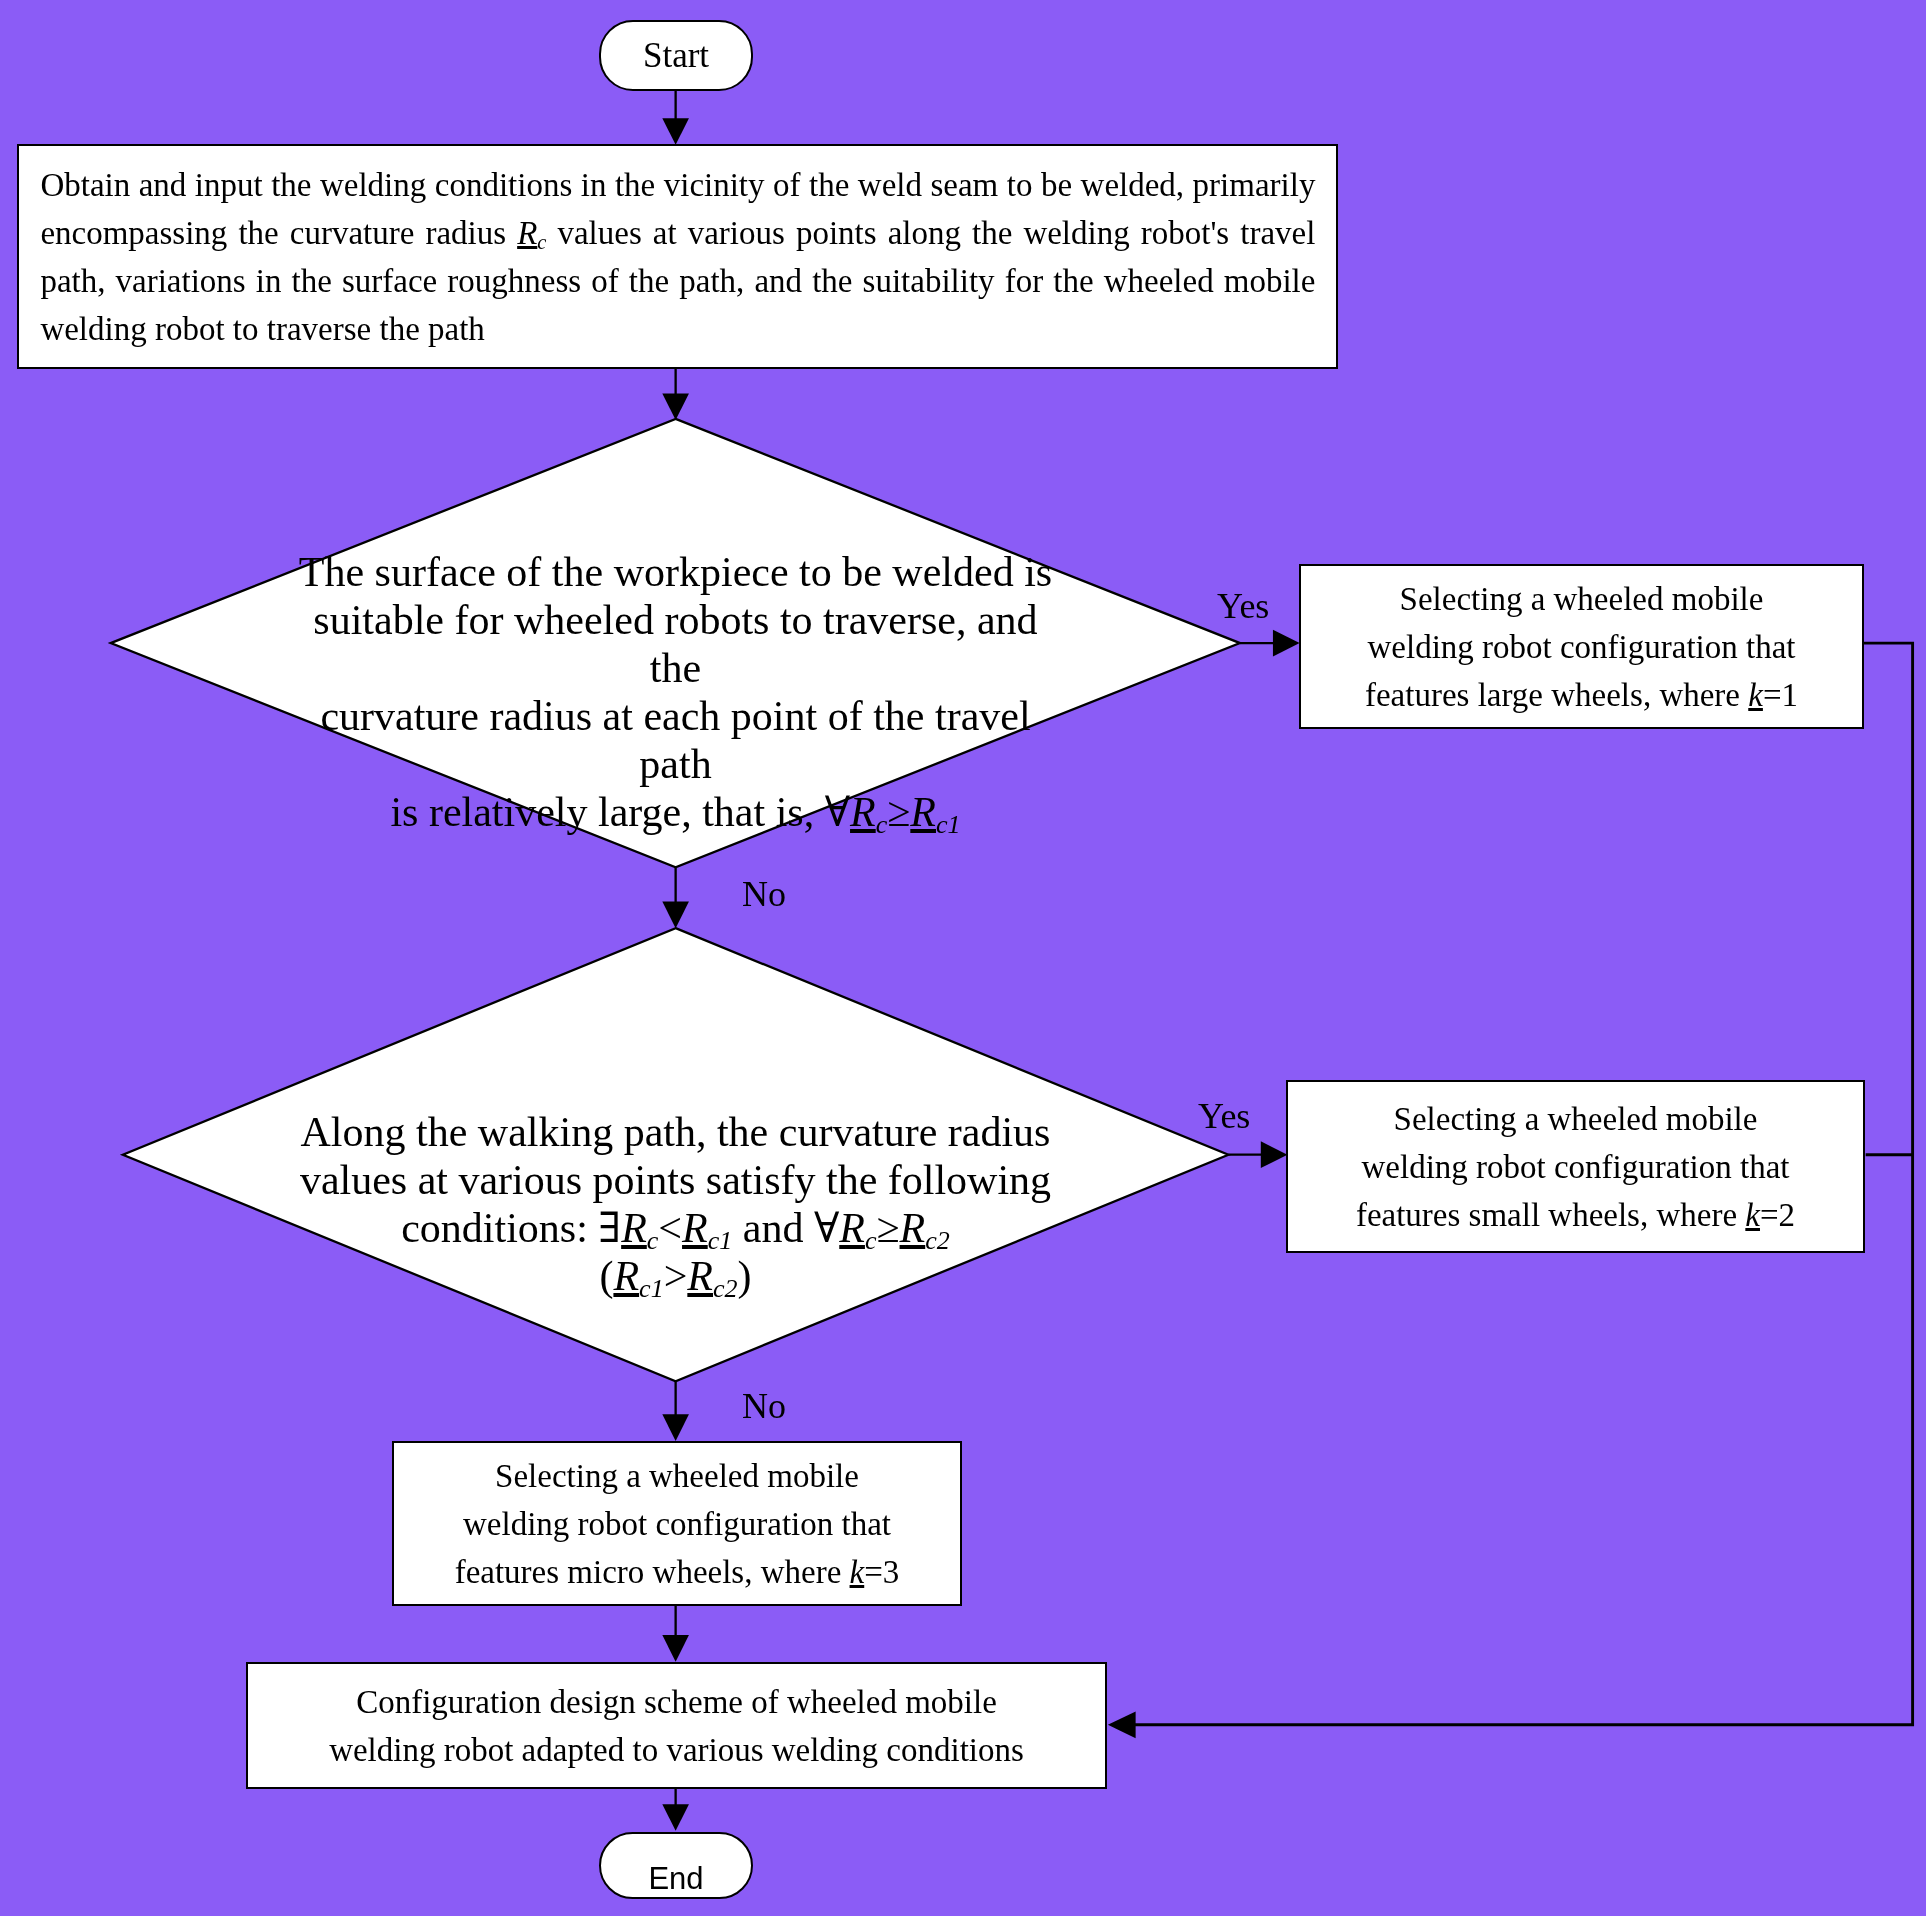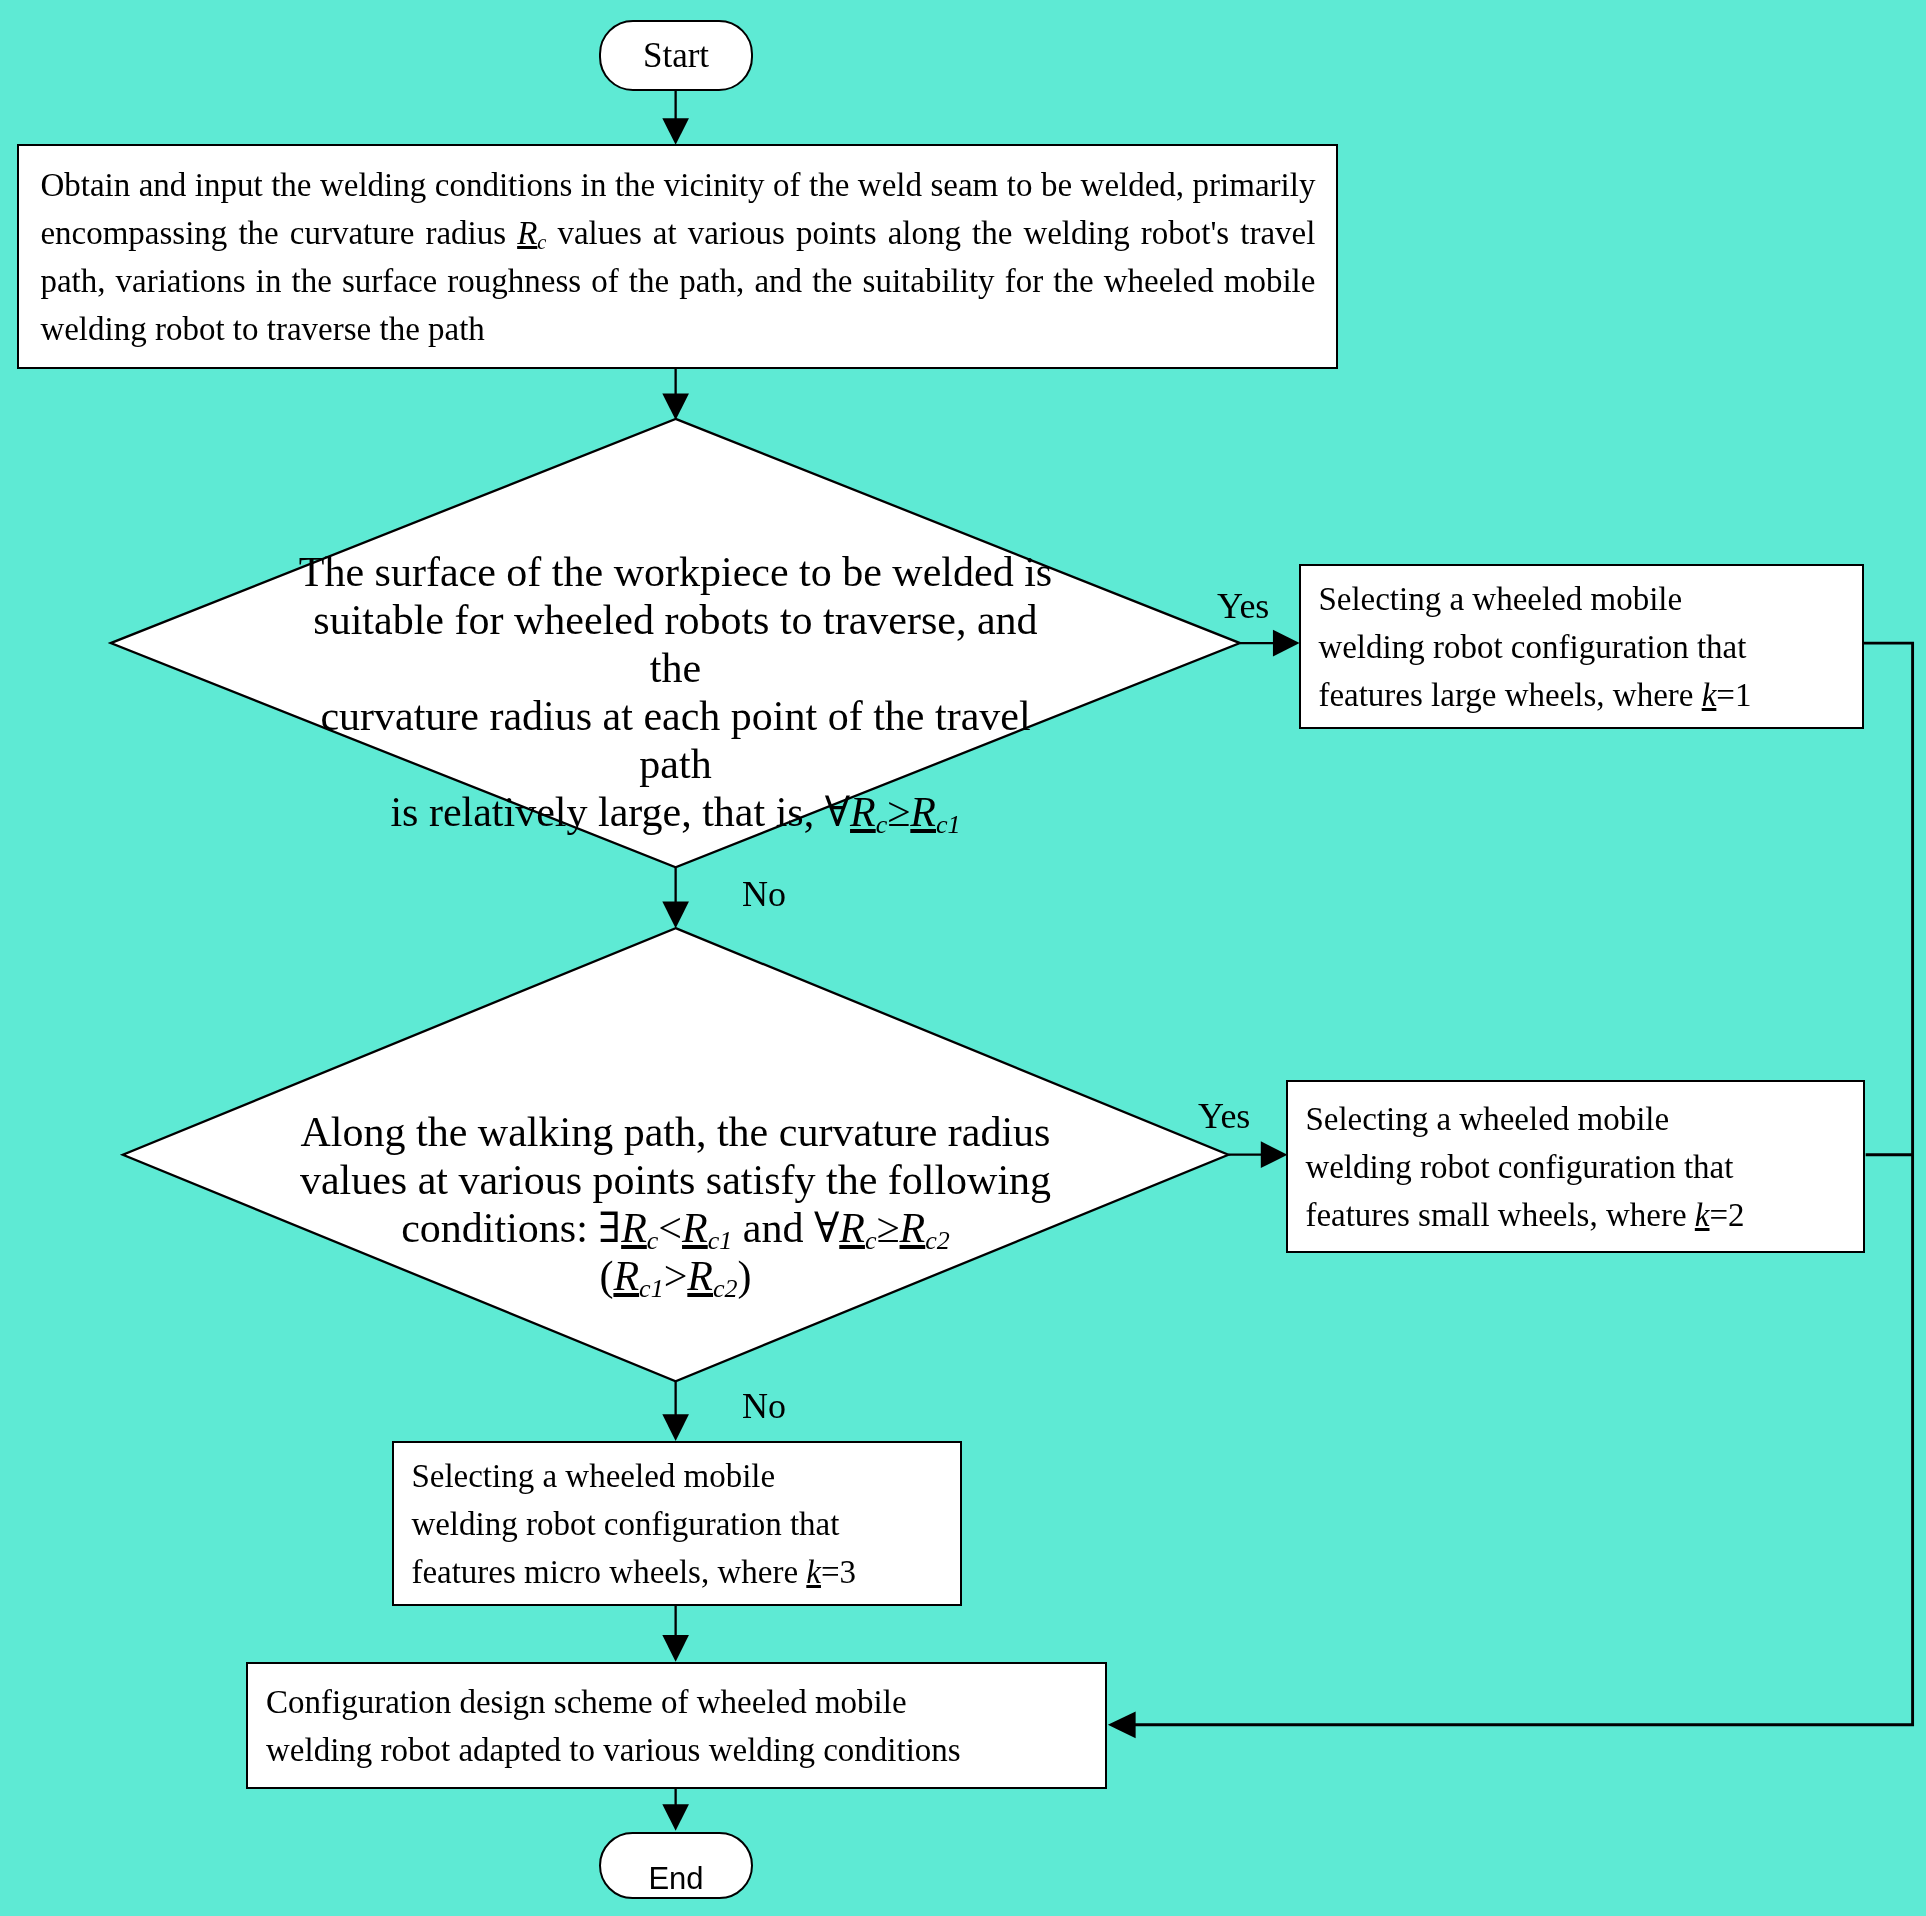--- a/index.html
+++ b/index.html
@@ -1,20 +1,20 @@
 <!DOCTYPE html>
 <html style="font-size:9.3px"><head>
 <meta charset="utf-8">
 <style>
   html, body { margin: 0; padding: 0; background: #ffffff; }
   .canvas {
     position: relative;
     width: 1926px;
     height: 1916px;
-    background: #5eead4;
+    background: #8b5cf6;
     font-family: "Liberation Serif", "DejaVu Serif", serif;
     color: #000;
   }
   .canvas svg.wires { position: absolute; left: 0; top: 0; }
 
   .terminator {
     position: absolute;
     box-sizing: border-box;
     background: #fff;
     border: 2.3px solid #000;
@@ -29,21 +29,21 @@
   .pbox {
     position: absolute;
     box-sizing: border-box;
     background: #fff;
     border: 2.9px solid #000;
     display: flex;
     align-items: center;
     font-size: 33px;
     line-height: 48px;
   }
-  .pbox .btxt { width: 100%; }
+  .pbox .btxt { width: 100%; text-align: center; }
   .pbox.justify .btxt { text-align: justify; }
 
   .dtext {
     position: absolute;
     text-align: center;
     font-size: 42px;
     line-height: 48px;
   }
 
   .lbl {

